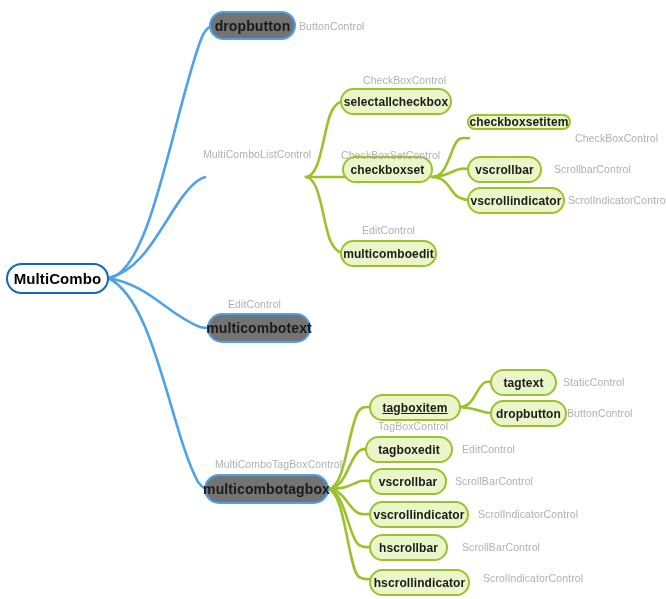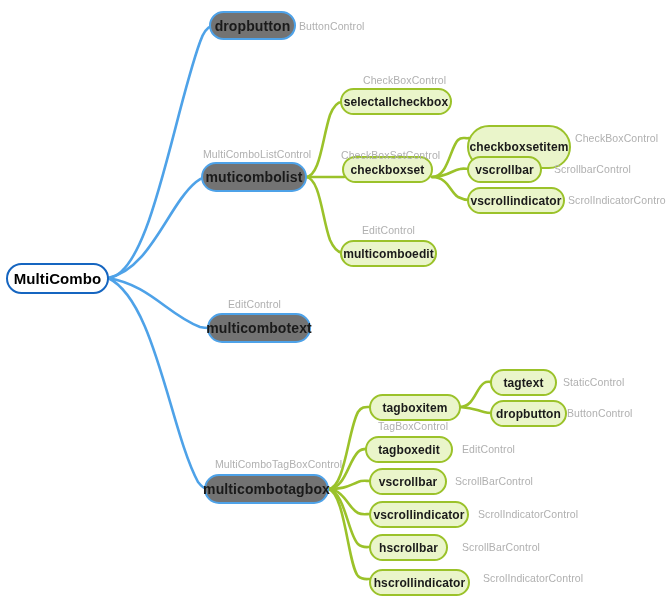--- a/index.html
+++ b/index.html
@@ -95,36 +95,33 @@
 
   <div class="node root" style="left:6px; top:263px; width:103px; height:31px;text-align:center;">
     <span>MultiCombo</span>
   </div>
 
   <div class="node blue" style="left:209px; top:11px; width:87px; height:29px;">
     <span>dropbutton</span>
   </div>
   <div class="tag" style="left:299px; top:20px;">ButtonControl</div>
 
-  <div class="node blue" style="left:201px; top:162px; width:106px; height:30px;">
-    <span>muticombolist</span>
-  </div>
   <div class="tag" style="left:203px; top:148px;">MultiComboListControl</div>
 
   <div class="node green" style="left:340px; top:88px; width:112px; height:27px;">
     <span>selectallcheckbox</span>
   </div>
   <div class="tag" style="left:363px; top:74px;">CheckBoxControl</div>
 
   <div class="node green" style="left:342px; top:156px; width:91px; height:27px;">
     <span>checkboxset</span>
   </div>
   <div class="tag" style="left:341px; top:149px;">CheckBoxSetControl</div>
 
-  <div class="node green" style="left:467px; top:125px; width:104px; height:44px;">
+  <div class="node green" style="left:467px; top:114px; width:104px; height:16px;">
     <span>checkboxsetitem</span>
   </div>
   <div class="tag" style="left:575px; top:132px;">CheckBoxControl</div>
 
   <div class="node green" style="left:467px; top:156px; width:75px; height:27px;">
     <span>vscrollbar</span>
   </div>
   <div class="tag" style="left:554px; top:163px;">ScrollbarControl</div>
 
   <div class="node green" style="left:467px; top:187px; width:98px; height:27px;">
@@ -140,21 +137,21 @@
   <div class="node blue" style="left:207px; top:313px; width:104px; height:30px;">
     <span>multicombotext</span>
   </div>
   <div class="tag" style="left:228px; top:298px;">EditControl</div>
 
   <div class="node blue" style="left:204px; top:474px; width:125px; height:30px;">
     <span>multicombotagbox</span>
   </div>
   <div class="tag" style="left:215px; top:458px;">MultiComboTagBoxControl</div>
 
-  <div class="node green" style="left:369px; top:394px; width:92px; height:27px;">
+  <div class="node green" style="left:369px; top:394px; width:92px; height:27px;text-decoration:underline;">
     <span>tagboxitem</span>
   </div>
   <div class="tag" style="left:378px; top:378px;margin-top:42px;">TagBoxControl</div>
 
   <div class="node green" style="left:490px; top:369px; width:67px; height:27px;">
     <span>tagtext</span>
   </div>
   <div class="tag" style="left:563px; top:376px;">StaticControl</div>
 
   <div class="node green" style="left:490px; top:400px; width:77px; height:27px;">

